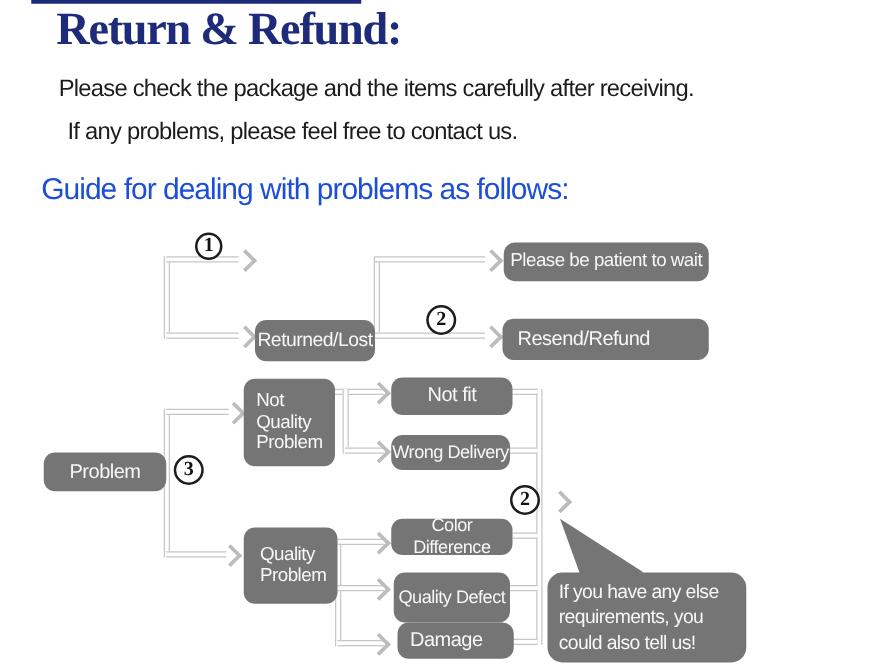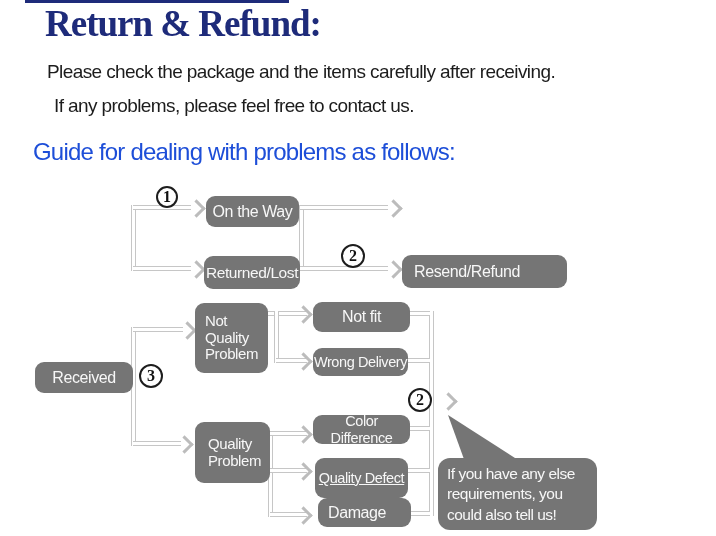--- a/index.html
+++ b/index.html
@@ -73,22 +73,22 @@
 
   <div class="vl" style="left:299px;top:205px;height:66px;"></div>
   <div class="hl" style="left:300px;top:205px;width:88px;"></div>
   <div class="hl" style="left:300px;top:266px;width:88px;"></div>
   <div class="chev" style="left:387px;top:202px;"></div>
   <div class="chev" style="left:387px;top:263px;"></div>
 
   <div class="stepnum" style="left:156px;top:186px;width:22px;height:22px;">1</div>
   <div class="stepnum" style="left:341px;top:244px;">2</div>
 
-  <div class="fbox" style="left:206px;top:196px;width:93px;height:31px;">On the Way</div>
   <div class="fbox" style="left:204px;top:256px;width:96px;height:33px;font-size:15.5px;">Returned/Lost</div>
+  <div class="fbox" style="left:403px;top:194px;width:164px;height:31px;font-size:15px;">Please be patient to wait</div>
   <div class="fbox leftal" style="left:402px;top:255px;width:165px;height:33px;padding-left:12px;">Resend/Refund</div>
 
   <div class="vl" style="left:131px;top:327px;height:119px;"></div>
   <div class="hl" style="left:133px;top:327px;width:50px;"></div>
   <div class="hl" style="left:133px;top:441px;width:48px;"></div>
   <div class="chev" style="left:181px;top:324px;"></div>
   <div class="chev" style="left:178px;top:438px;"></div>
   <div class="stepnum" style="left:139px;top:364px;">3</div>
 
   <div class="hl" style="left:267px;top:311px;width:40px;"></div>
@@ -107,27 +107,27 @@
 
   <div class="vl" style="left:429px;top:311px;height:205px;"></div>
   <div class="hl" style="left:408px;top:311px;width:22px;"></div>
   <div class="hl" style="left:408px;top:358px;width:22px;"></div>
   <div class="hl" style="left:410px;top:426px;width:20px;"></div>
   <div class="hl" style="left:408px;top:468px;width:22px;"></div>
   <div class="hl" style="left:410px;top:511px;width:20px;"></div>
   <div class="chev" style="left:442px;top:395px;"></div>
   <div class="stepnum" style="left:408px;top:388px;">2</div>
 
-  <div class="fbox" style="left:35px;top:362px;width:98px;height:31px;">Received</div>
+  <div class="fbox" style="left:35px;top:362px;width:98px;height:31px;">Problem</div>
   <div class="fbox leftal" style="left:195px;top:303px;width:73px;height:70px;padding-left:10px;font-size:15px;">Not Quality Problem</div>
   <div class="fbox" style="left:313px;top:302px;width:97px;height:30px;">Not fit</div>
   <div class="fbox" style="left:313px;top:348px;width:95px;height:28px;font-size:14.5px;">Wrong Delivery</div>
   <div class="fbox leftal" style="left:195px;top:422px;width:75px;height:61px;padding-left:13px;font-size:15px;">Quality Problem</div>
   <div class="fbox" style="left:313px;top:415px;width:97px;height:29px;font-size:14.5px;">Color Difference</div>
-  <div class="fbox" style="left:315px;top:458px;width:93px;height:40px;font-size:14.5px;text-decoration:underline;">Quality Defect</div>
+  <div class="fbox" style="left:315px;top:458px;width:93px;height:40px;font-size:14.5px;">Quality Defect</div>
   <div class="fbox leftal" style="left:318px;top:498px;width:93px;height:29px;padding-left:10px;">Damage</div>
 
   <svg id="bubble-tail" viewBox="0 0 90 60">
     <polygon points="8,5 75,48 25,52" fill="#757575"></polygon>
   </svg>
   <div id="bubble">If you have any else requirements, you could also tell us!</div>
 
 </div>
 
 </body></html>

